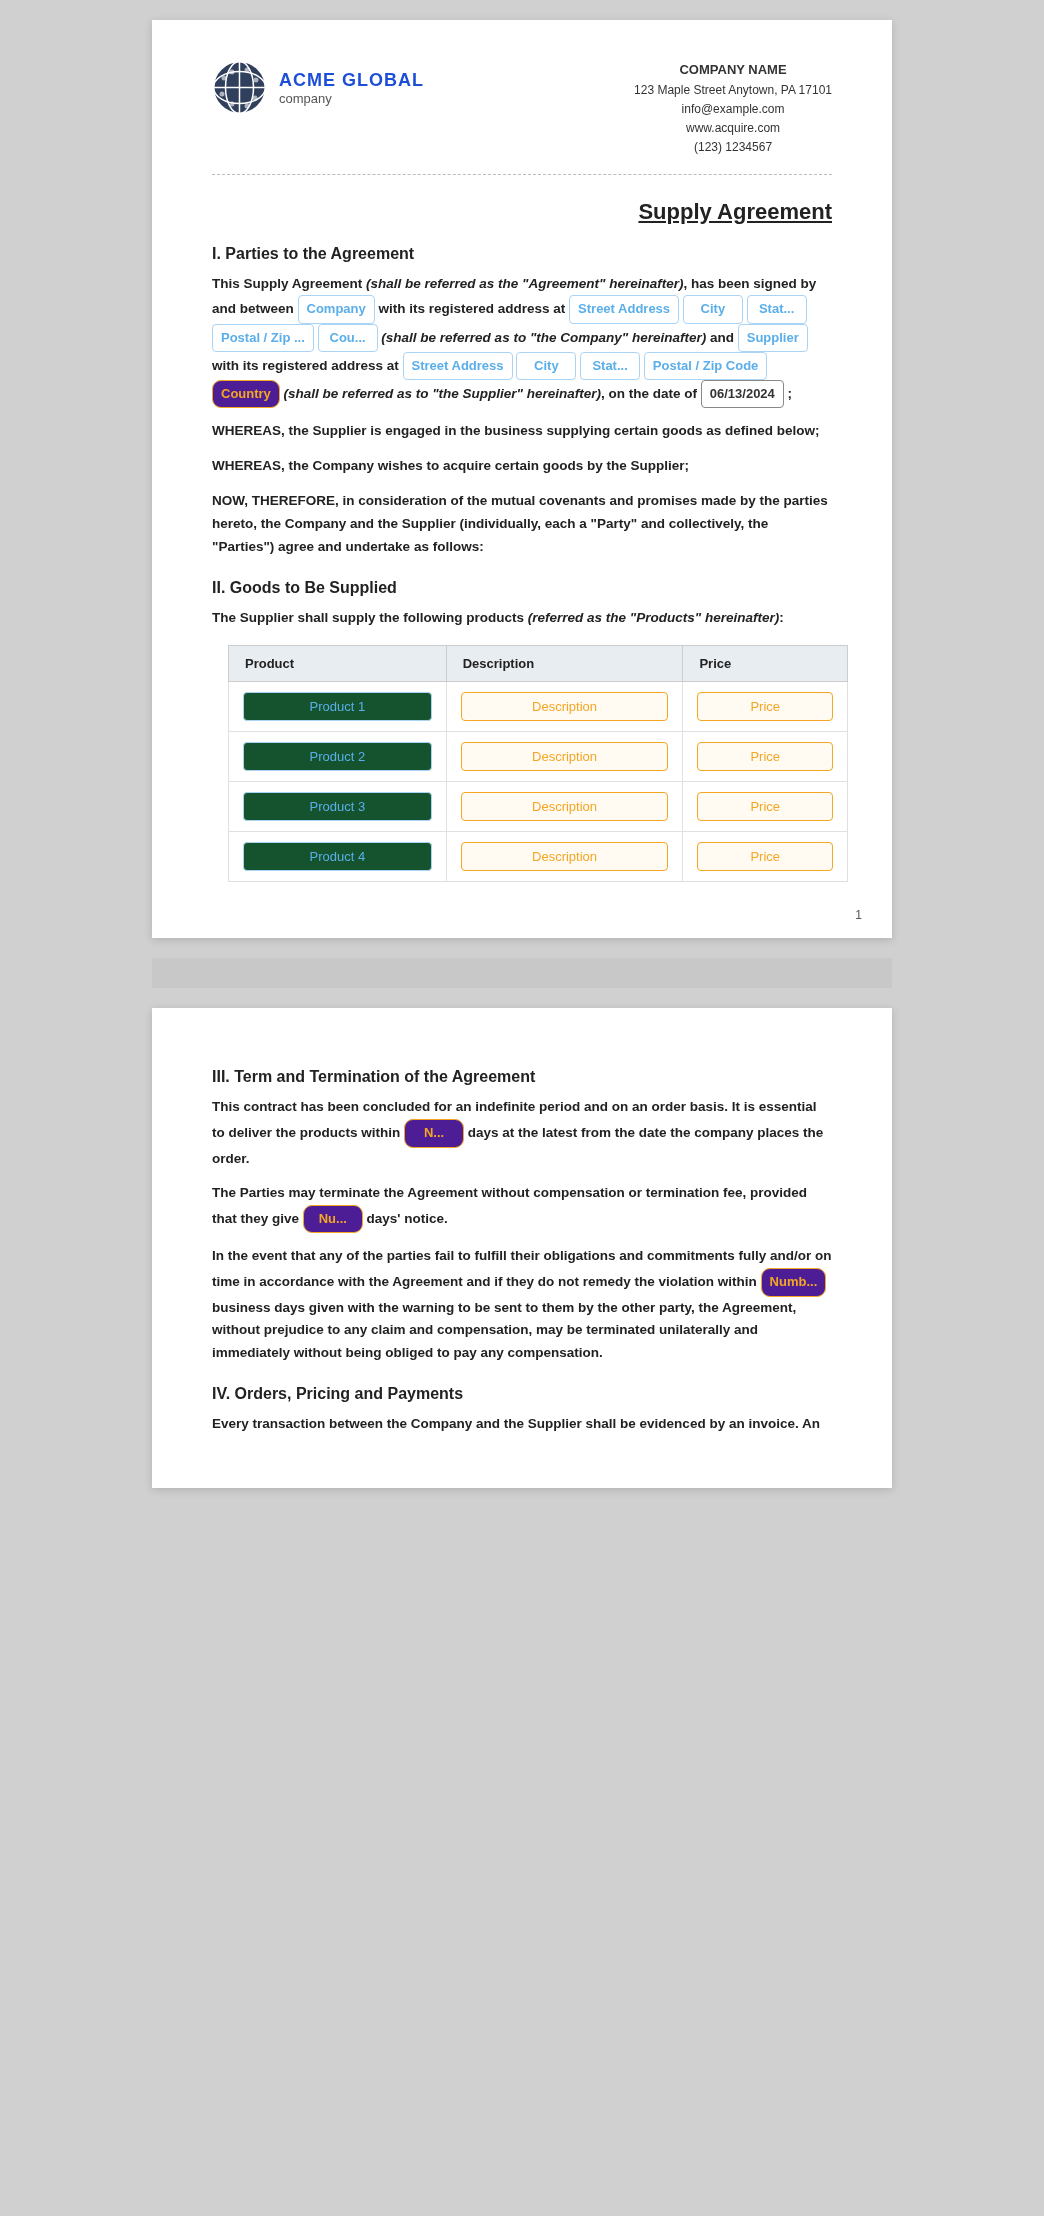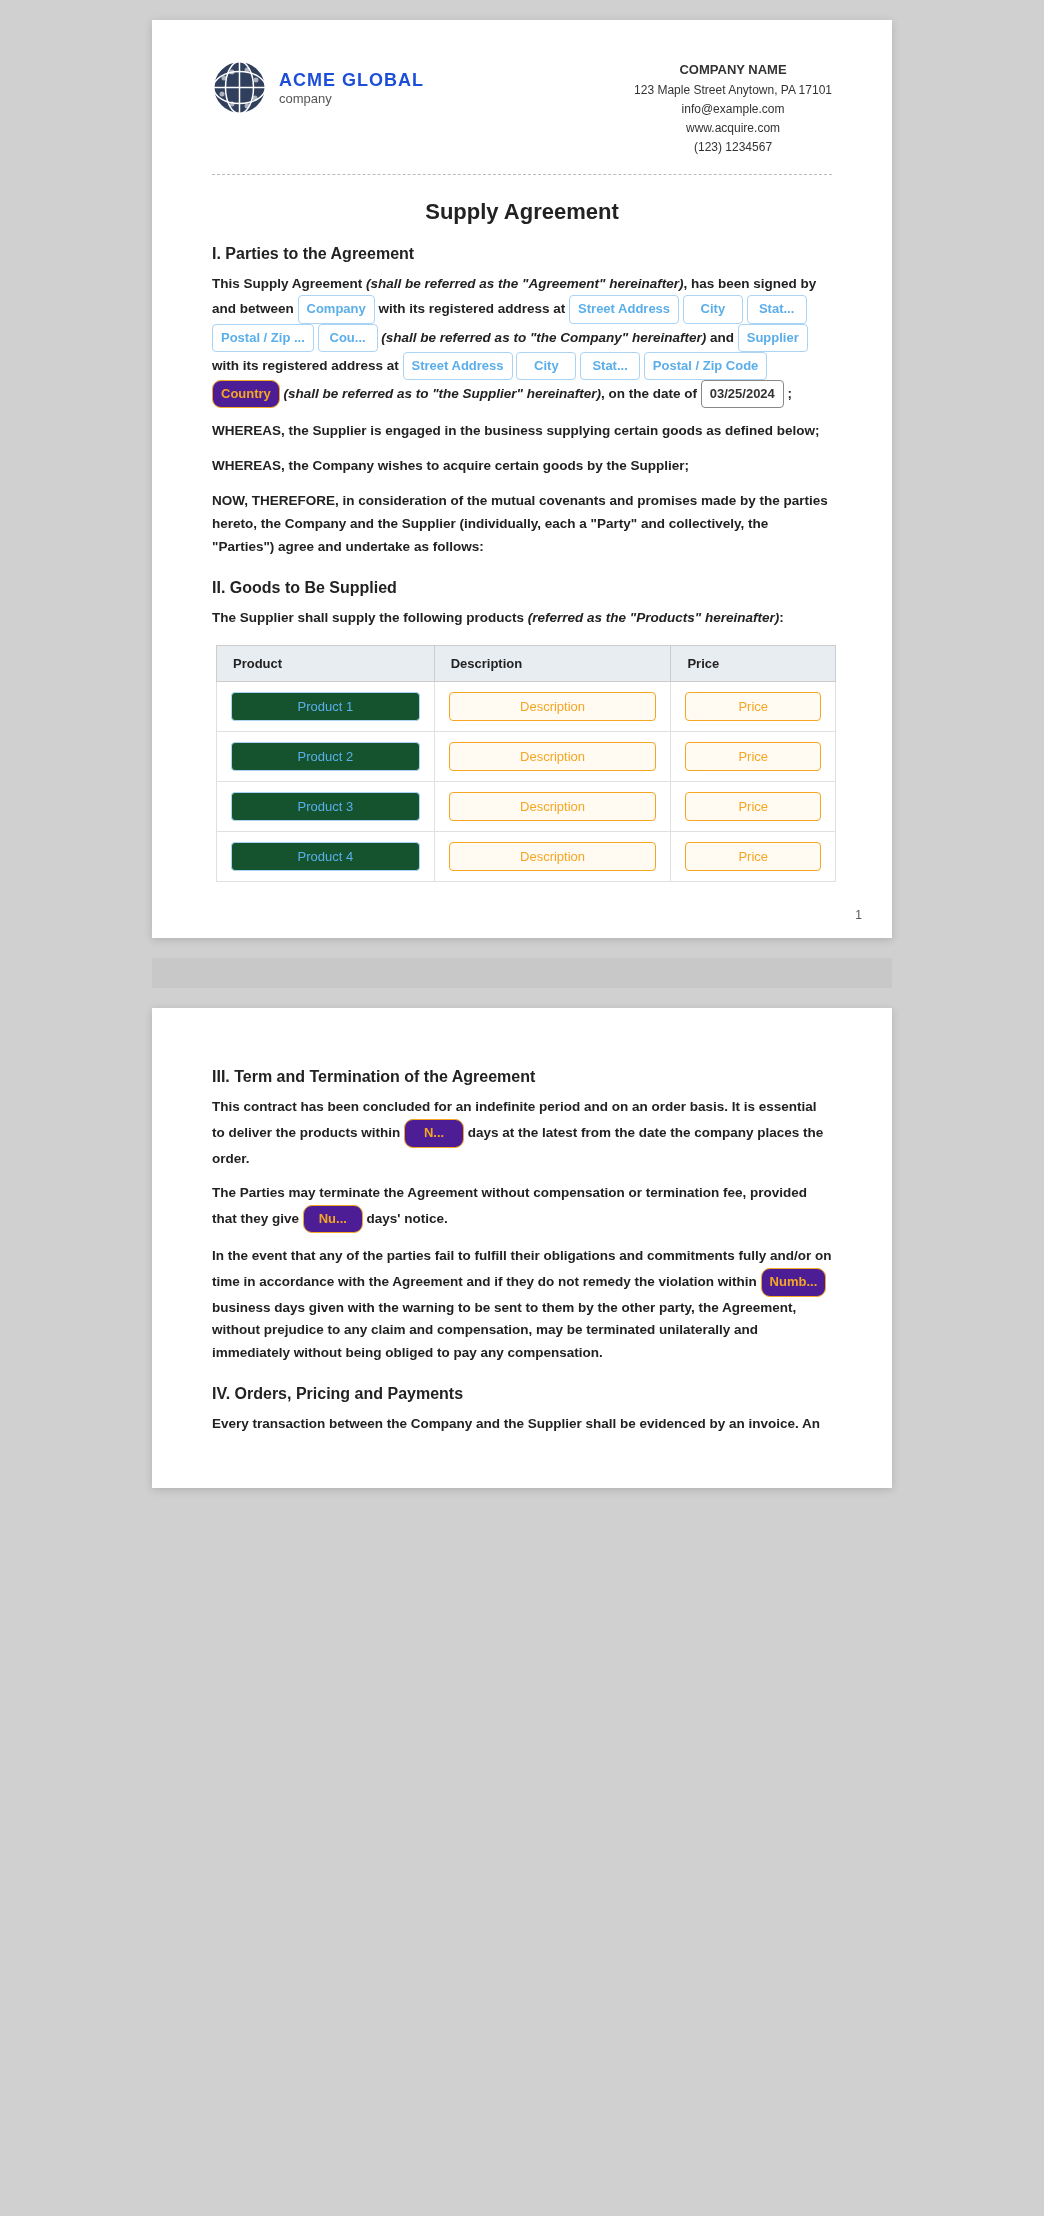--- a/index.html
+++ b/index.html
@@ -70,24 +70,25 @@
       color: #333;
       line-height: 1.6;
     }
     .company-info .company-name-bold {
       font-weight: bold;
       font-size: 13px;
     }
 
     
     .doc-title {
-      text-align: center;
+      text-align: right;
       font-size: 22px;
       font-weight: bold;
       margin: 24px 0 20px;
+      text-decoration: underline;
     }
 
     
     .section-heading {
       font-size: 16px;
       font-weight: bold;
       margin: 20px 0 10px;
     }
 
     
@@ -119,21 +120,21 @@
     }
     .field-inline.dark-outline {
       border-color: #888;
       color: #333;
     }
 
     
     .products-table {
       width: 100%;
       border-collapse: collapse;
-      margin: 16px 4px;
+      margin: 16px 16px;
       border: 1px solid #ccc;
     }
     .products-table th {
       background: #e8edf2;
       font-weight: bold;
       font-size: 13px;
       padding: 10px 16px;
       text-align: left;
       border: 1px solid #ccc;
     }
@@ -228,21 +229,21 @@
     <span> <em>(shall be referred as to "<strong>the Company</strong>" hereinafter)</em> and </span>
     <span class="field-inline">Supplier</span>
     <span> with its registered address at </span>
     <span class="field-inline">Street Address</span>
     <span class="field-inline">City</span>
     <span class="field-inline">Stat...</span>
     <span class="field-inline">Postal / Zip Code</span>
     <br>
     <span class="field-inline orange">Country</span>
     <span> <em>(shall be referred as to "<strong>the Supplier</strong>" hereinafter)</em>, on the date of </span>
-    <span class="field-inline dark-outline">03/25/2024</span>
+    <span class="field-inline dark-outline">06/13/2024</span>
     <span> ;</span>
   </div>
 
   <div class="para">
     <strong>WHEREAS</strong>, the Supplier is engaged in the business supplying certain goods as defined below;
   </div>
   <div class="para">
     <strong>WHEREAS</strong>, the Company wishes to acquire certain goods by the Supplier;
   </div>
   <div class="para">

